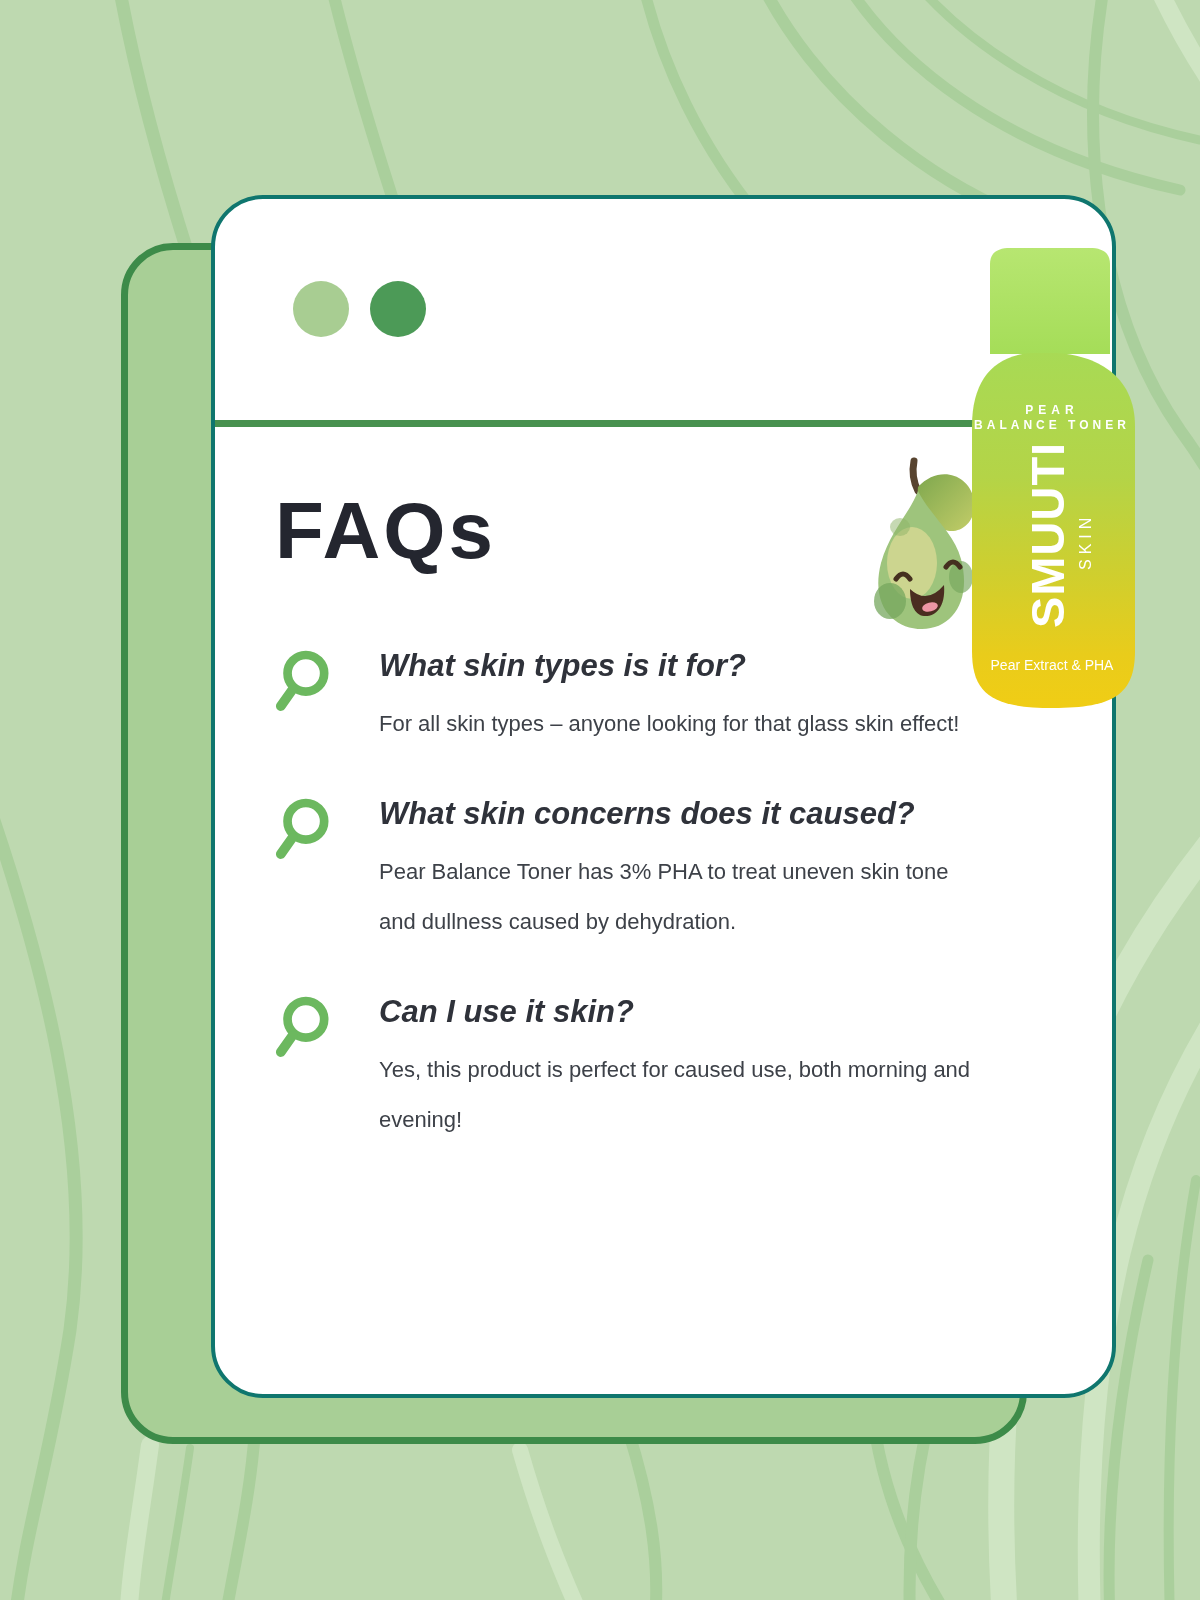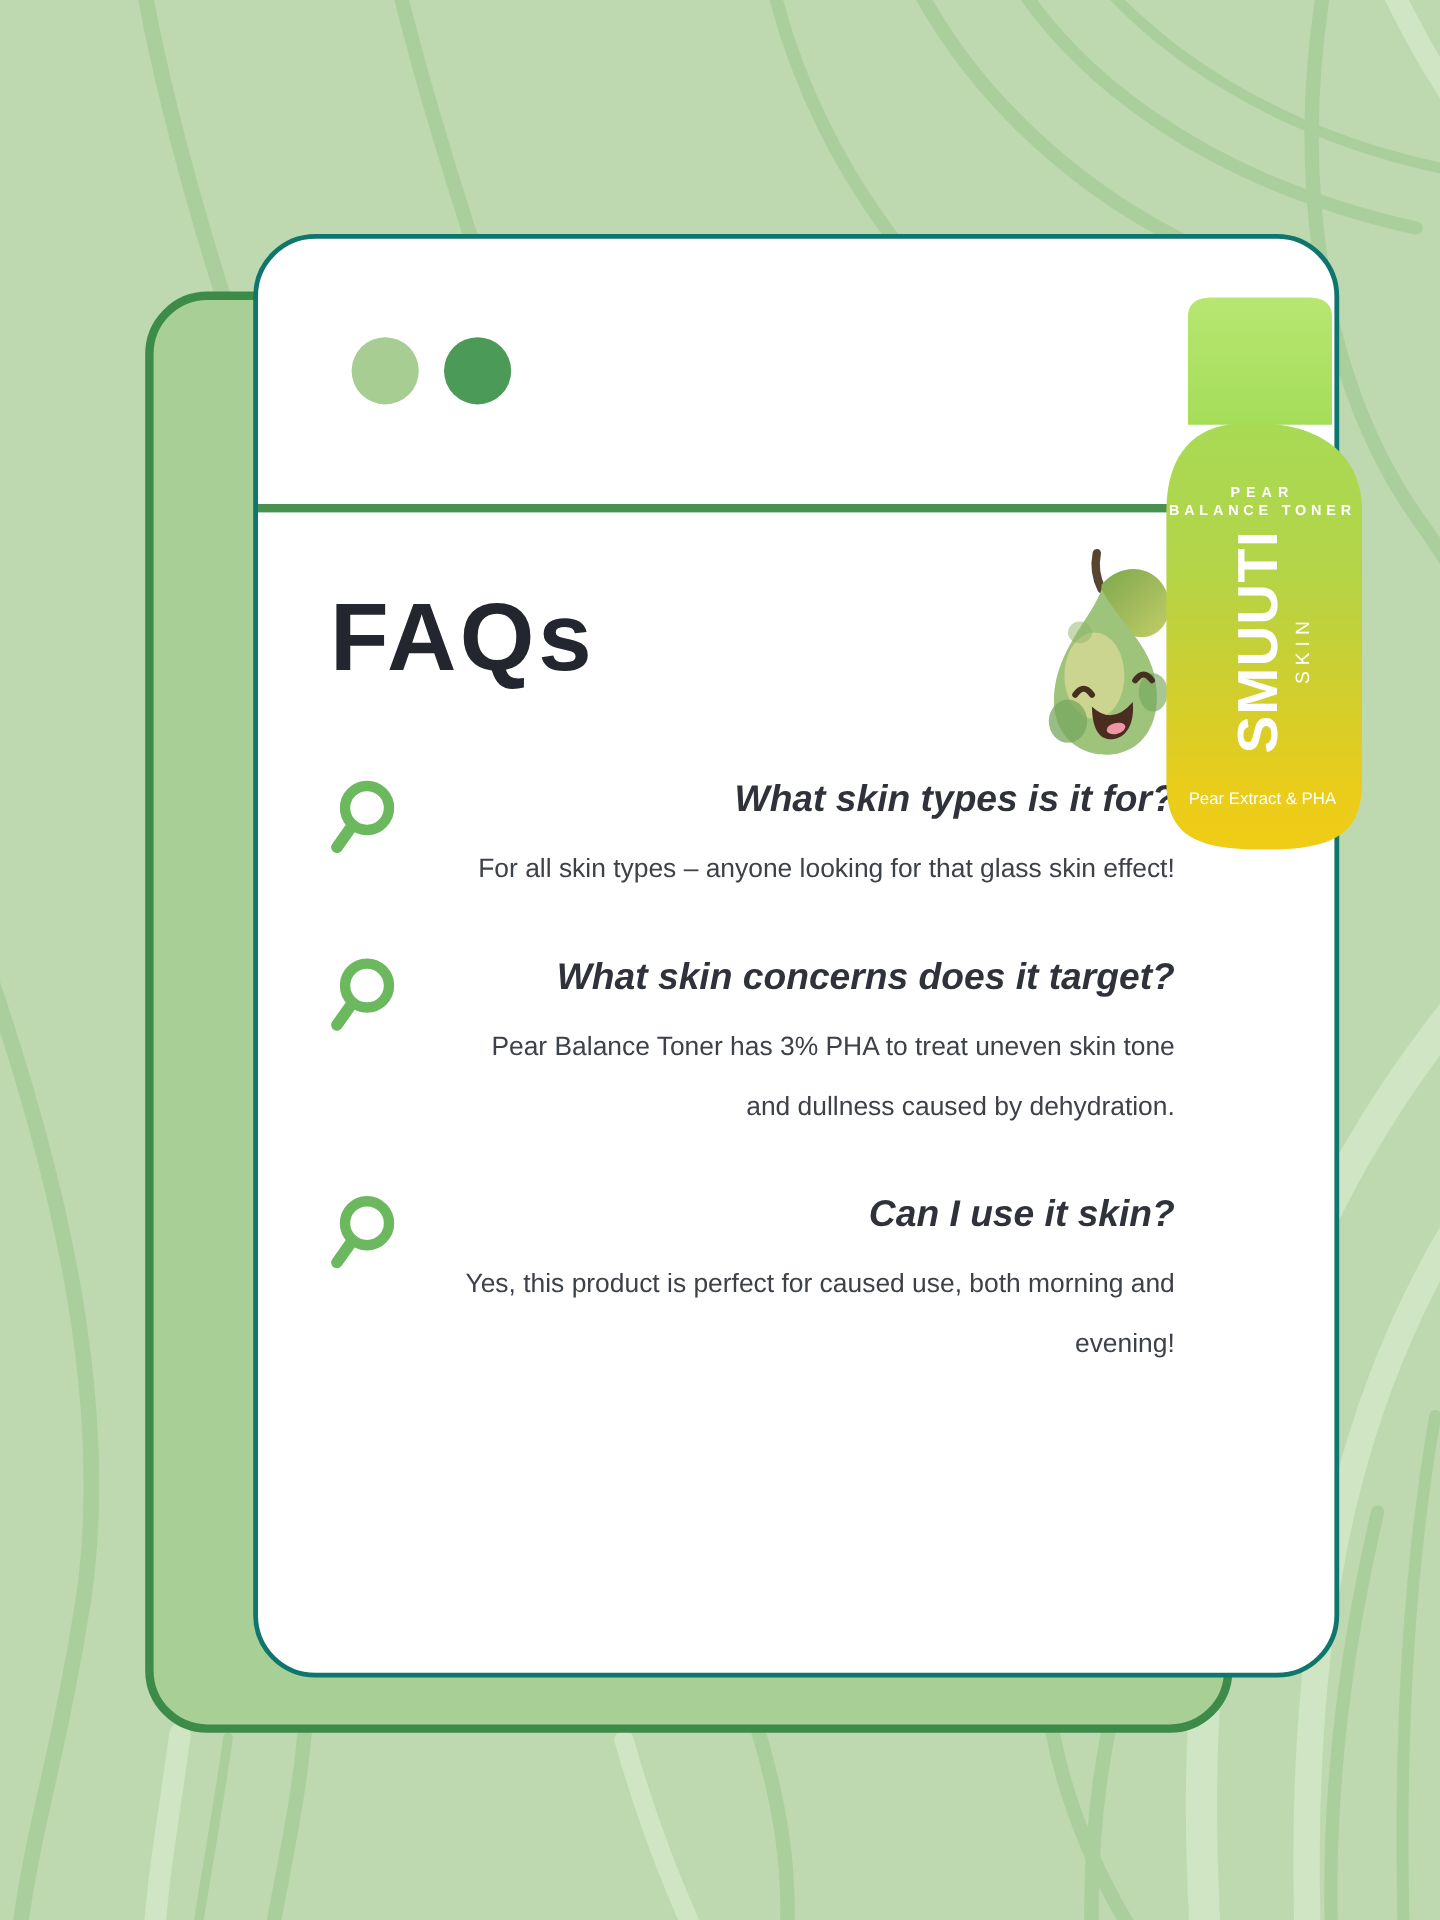--- a/index.html
+++ b/index.html
@@ -23,21 +23,21 @@
     position:relative; height:221px; border-bottom:7px solid #48914f;
   }
   .dot{position:absolute; top:82px; width:56px; height:56px; border-radius:50%;}
   .dot-light{left:78px; background:#a8cd92;}
   .dot-dark{left:155px; background:#4c9a57;}
   .card-body{padding:64px 48px 0 60px;}
   .page-title{
     margin:0 0 76px 0; font-size:80px; line-height:1; font-weight:900;
     letter-spacing:3px; color:#24262f;
   }
-  .faq-item{display:flex; align-items:flex-start; margin-bottom:46px;text-align:right;}
+  .faq-item{display:flex; align-items:flex-start; margin-bottom:46px;}
   .faq-icon{flex:0 0 54px; width:54px; height:66px; margin-top:2px;}
   .faq-text{margin-left:50px; width:600px;}
   .faq-question{
     font-size:31px; font-weight:bold; font-style:italic; color:#2f323a;
     line-height:38px; margin:0 0 14px 0;
   }
   .faq-answer{
     font-size:22px; font-weight:400; color:#3d4148; line-height:50px; margin:0;
   }
   .pear-mascot{position:absolute; left:645px; top:252px; width:122px; height:188px;}
@@ -98,21 +98,21 @@
           <p class="faq-answer">For all skin types – anyone looking for that glass skin effect!</p>
         </div>
       </div>
 
       <div class="faq-item">
         <svg class="faq-icon" viewBox="0 0 56 66">
           <circle cx="32" cy="24" r="19" stroke="#6cb85f" stroke-width="9" fill="none"></circle>
           <line x1="18" y1="41" x2="6" y2="58" stroke="#6cb85f" stroke-width="10" stroke-linecap="round"></line>
         </svg>
         <div class="faq-text">
-          <p class="faq-question">What skin concerns does it target?</p>
+          <p class="faq-question">What skin concerns does it caused?</p>
           <p class="faq-answer">Pear Balance Toner has 3% PHA to treat uneven skin tone and dullness caused by dehydration.</p>
         </div>
       </div>
 
       <div class="faq-item">
         <svg class="faq-icon" viewBox="0 0 56 66">
           <circle cx="32" cy="24" r="19" stroke="#6cb85f" stroke-width="9" fill="none"></circle>
           <line x1="18" y1="41" x2="6" y2="58" stroke="#6cb85f" stroke-width="10" stroke-linecap="round"></line>
         </svg>
         <div class="faq-text">

